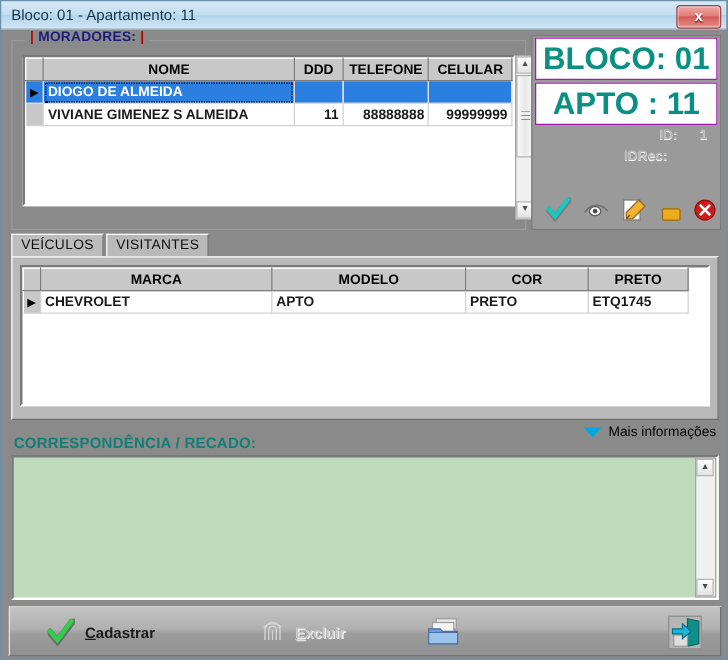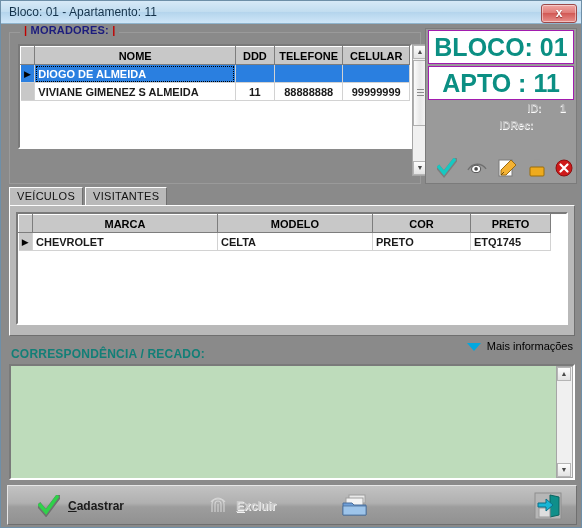--- a/index.html
+++ b/index.html
@@ -49,35 +49,35 @@
     background:#8a8a8a;padding:0 4px;font-size:11px;font-weight:bold;
     color:#1c1c7d;white-space:nowrap;letter-spacing:.2px;
   }
   .legend .pipe{color:#c00000;}
 
   
   .grid{
     position:absolute;background:#fff;box-sizing:border-box;
     border:2px solid;border-color:#7a7a7a #ffffff #ffffff #7a7a7a;
   }
-  #resGrid{left:8px;top:11px;width:394px;height:105px;}
+  #resGrid{left:8px;top:11px;width:394px;height:121px;}
   table.g{border-collapse:collapse;table-layout:fixed;width:100%;font-size:11px;}
   table.g th{
     background:#c8c8c8;
     border:1px solid #ffffff;
     border-right-color:#7d7d7d;border-bottom-color:#7d7d7d;
     font-size:11px;font-weight:bold;color:#000;height:17px;
     padding:0;text-align:center;
   }
   table.g td{
     border-right:1px solid #d2d2d2;border-bottom:1px solid #d2d2d2;
     height:17px;padding:0 3px;font-weight:bold;color:#1a1a1a;font-size:11px;
     white-space:nowrap;overflow:hidden;
   }
-  td.num{text-align:center;}
+  td.num{text-align:right;}
   th.ind,td.ind{width:14px;background:#c8c8c8;border-right:1px solid #7d7d7d;padding:0;text-align:center;}
   td.ind{border-bottom:1px solid #9a9a9a;}
   tr.sel td{background:#2a7fe0;color:#fff;}
   tr.sel td.selc{outline:1px dotted #000;outline-offset:-2px;}
   .arrowmark{display:inline-block;font-size:9px;line-height:16px;color:#000;}
 
   
   .vsb{
     position:absolute;width:16px;background:#f0f0f0;
     border:1px solid #a6a6a6;box-sizing:border-box;
@@ -318,21 +318,21 @@
             <th>PRETO</th>
             <th style="background:#fff;border:none;"></th>
           </tr>
         </thead>
         <tbody>
           <tr>
             <td class="ind">
               <span class="arrowmark">▶</span>
             </td>
             <td>CHEVROLET</td>
-            <td>CELTA</td>
+            <td>APTO</td>
             <td>PRETO</td>
             <td>ETQ1745</td>
             <td style="border:none;"></td>
           </tr>
         </tbody>
       </table>
     </div>
   </div>
 
   <div class="maisinfo">

